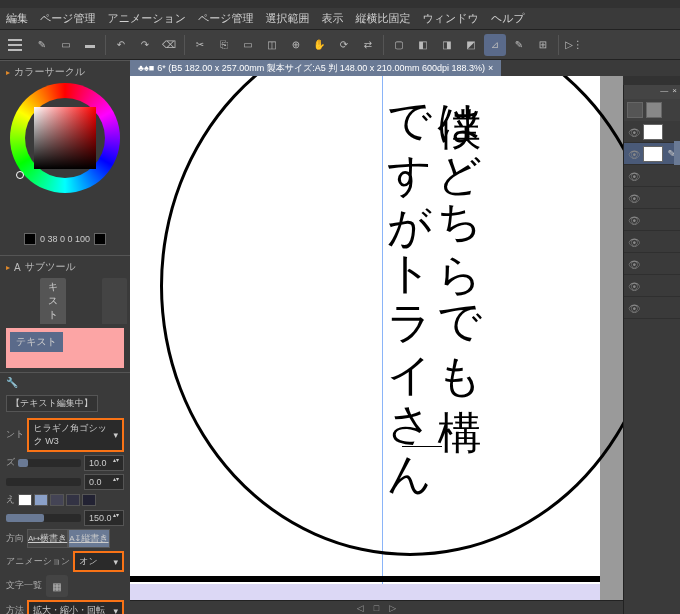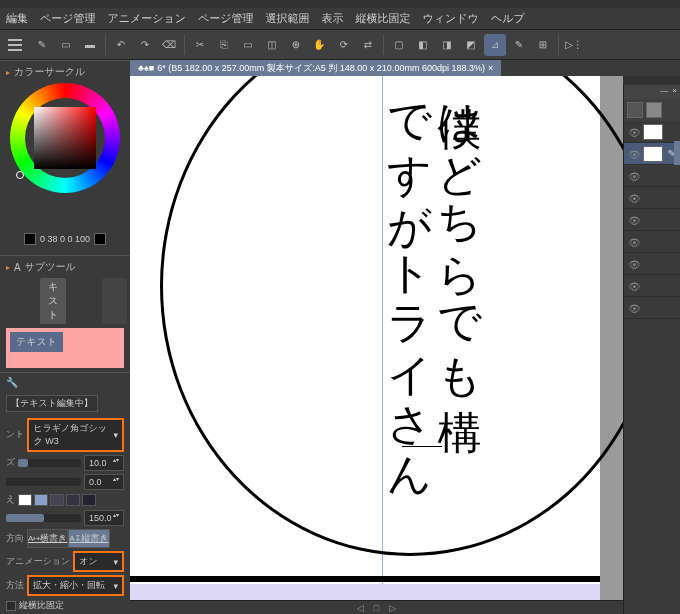--- a/index.html
+++ b/index.html
@@ -249,20 +249,26 @@
       <div class="prop-ctrl">
         <span class="prop-label">アニメーション</span>
         <div class="dropdown" style="flex:1">
             <span>オン</span>
             <span>▾</span>
           </div>
       </div>
     </div>
     <div class="prop-group">
       <div class="prop-ctrl">
+        <span class="prop-label">文字一覧</span>
+        <div class="tool-btn" style="background:#444">▦</div>
+      </div>
+    </div>
+    <div class="prop-group">
+      <div class="prop-ctrl">
         <span class="prop-label">方法</span>
         <div class="dropdown" style="flex:1">
             <span>拡大・縮小・回転</span>
             <span>▾</span>
           </div>
       </div>
     </div>
     <div class="prop-group">
       <div class="checkbox">
         <div class="box"></div>

